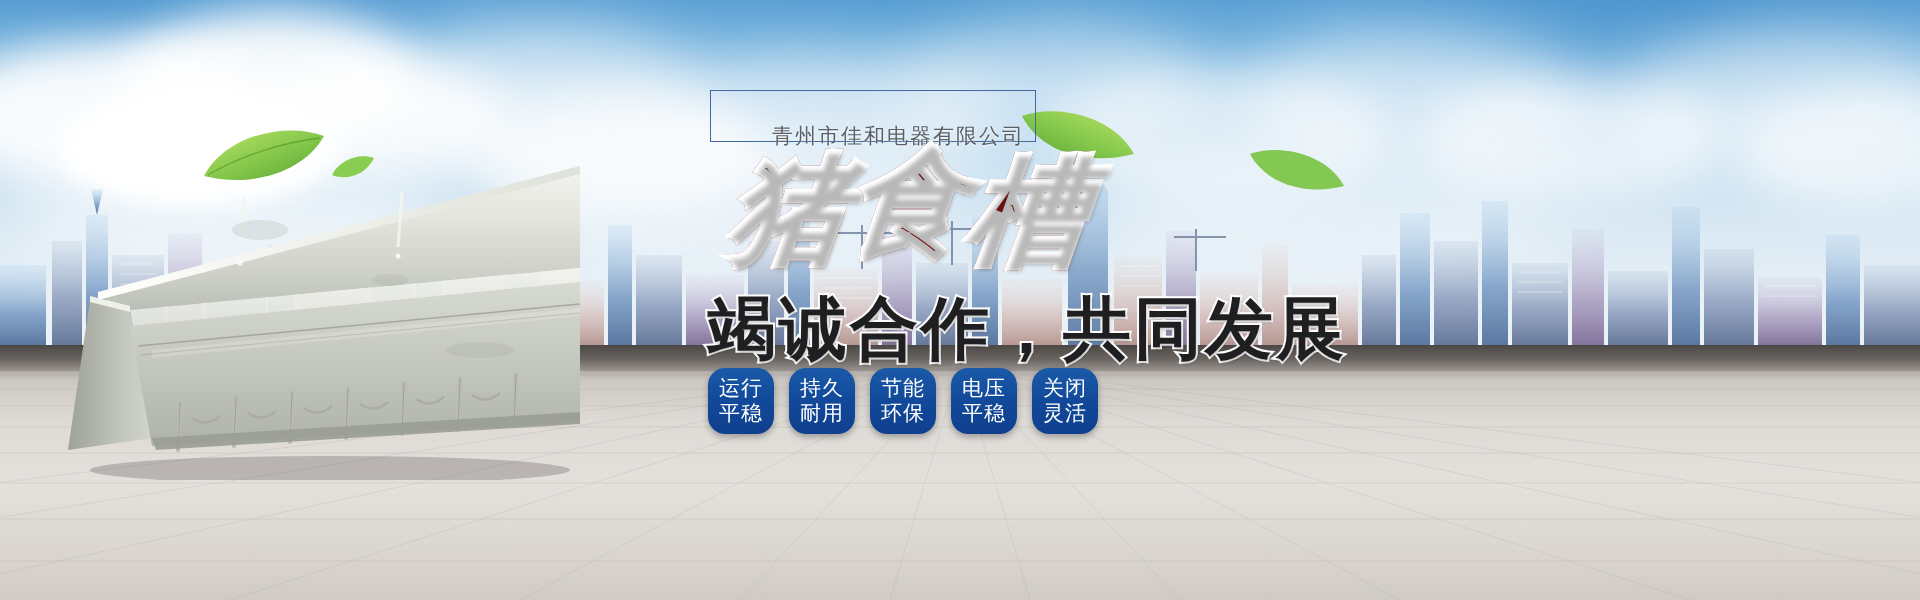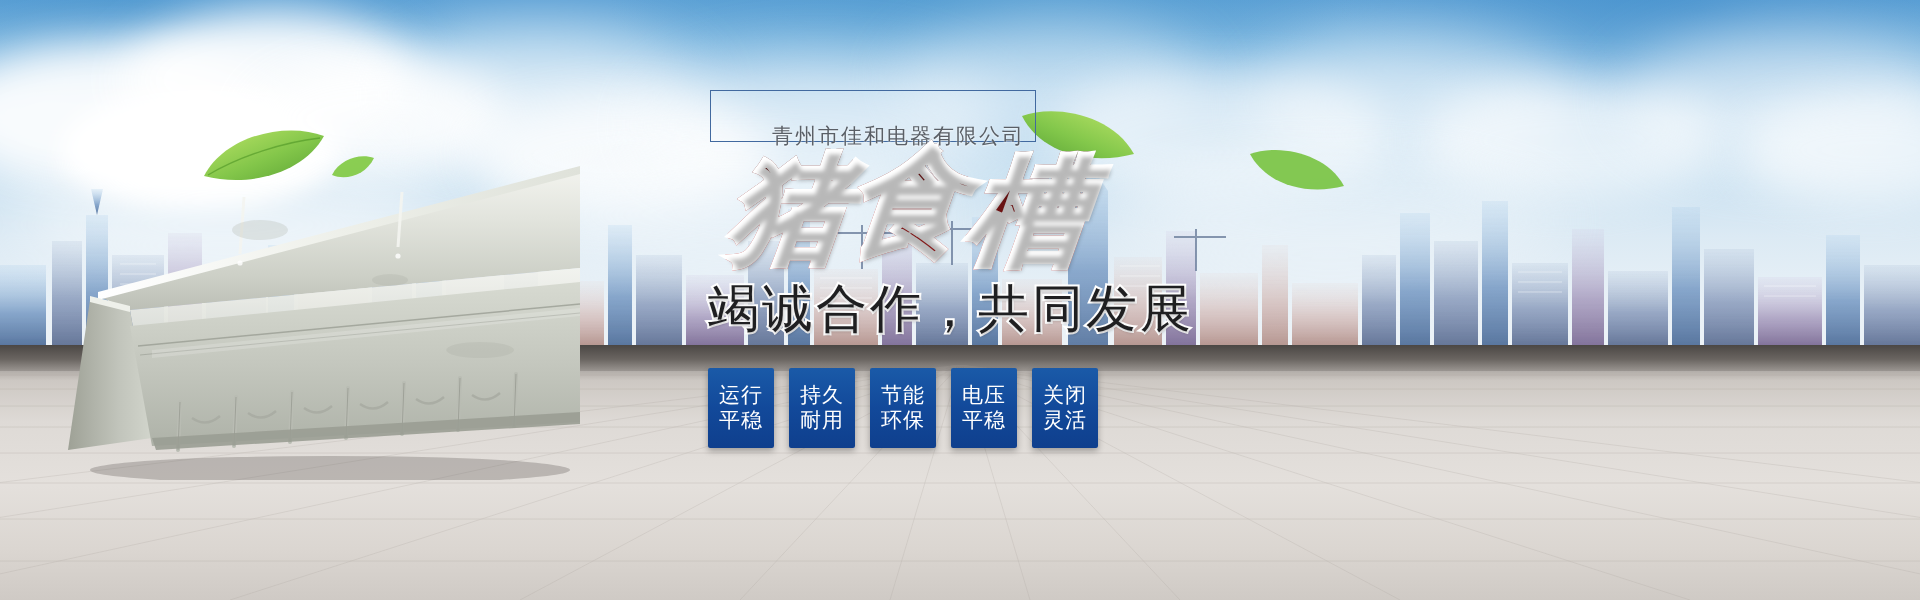--- a/index.html
+++ b/index.html
@@ -83,34 +83,34 @@
       2px 3px 4px rgba(0,0,0,.28);
     transform:skewX(-6deg);
   }
   .title-char .inner{
     background:linear-gradient(180deg,#3b1212 0%,#7e1717 34%,#a91e1e 62%,#c22a2a 100%);
     -webkit-background-clip:text;background-clip:text;
     color:transparent;
   }
 
   .subtitle{
-    position:absolute;left:18px;top:194px;white-space:nowrap;
-    font-size:51px;line-height:50px;font-weight:400;letter-spacing:3px;
+    position:absolute;left:18px;top:214px;white-space:nowrap;
+    font-size:68px;line-height:50px;font-weight:700;letter-spacing:3px;
     color:#1f1f21;
     font-family:"DejaVu Sans","Liberation Sans",sans-serif;
     -webkit-text-stroke:4px #ffffff;
     paint-order:stroke fill;
     text-shadow:1px 2px 3px rgba(0,0,0,.22);
   }
 
   .badges{
     position:absolute;left:18px;top:278px;display:flex;gap:15px;
   }
   .badge{
-    width:66px;height:80px;border-radius:2px;
+    width:66px;height:66px;border-radius:17px;
     background:linear-gradient(180deg,#1a5aa8 0%,#12499a 50%,#0f3f8d 100%);
     box-shadow:0 3px 6px rgba(0,0,0,.3);
     display:flex;flex-direction:column;align-items:center;justify-content:center;
     color:#ffffff;
     font-family:"DejaVu Sans","Liberation Sans",sans-serif;
     font-size:21px;line-height:25px;letter-spacing:1px;
   }
   .badge span{display:block;white-space:nowrap;}
 </style>
 </head>

